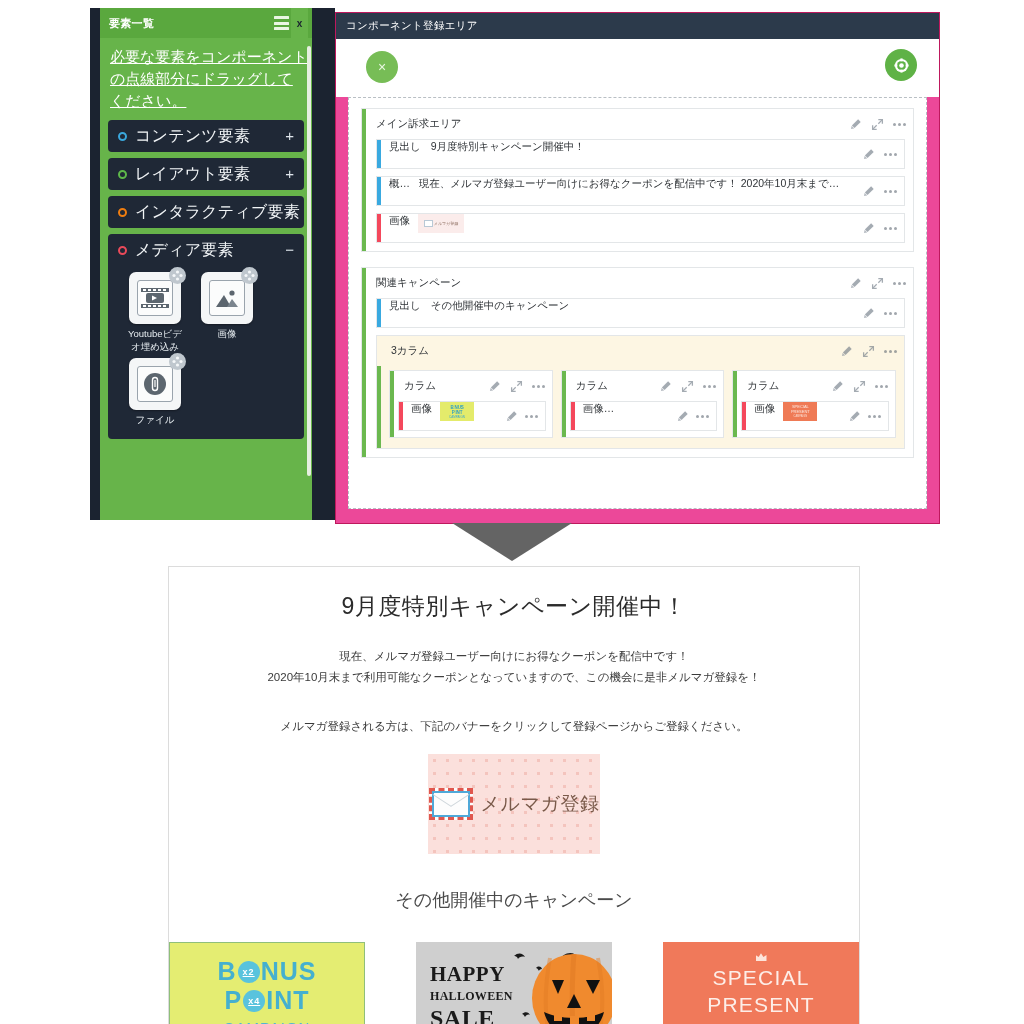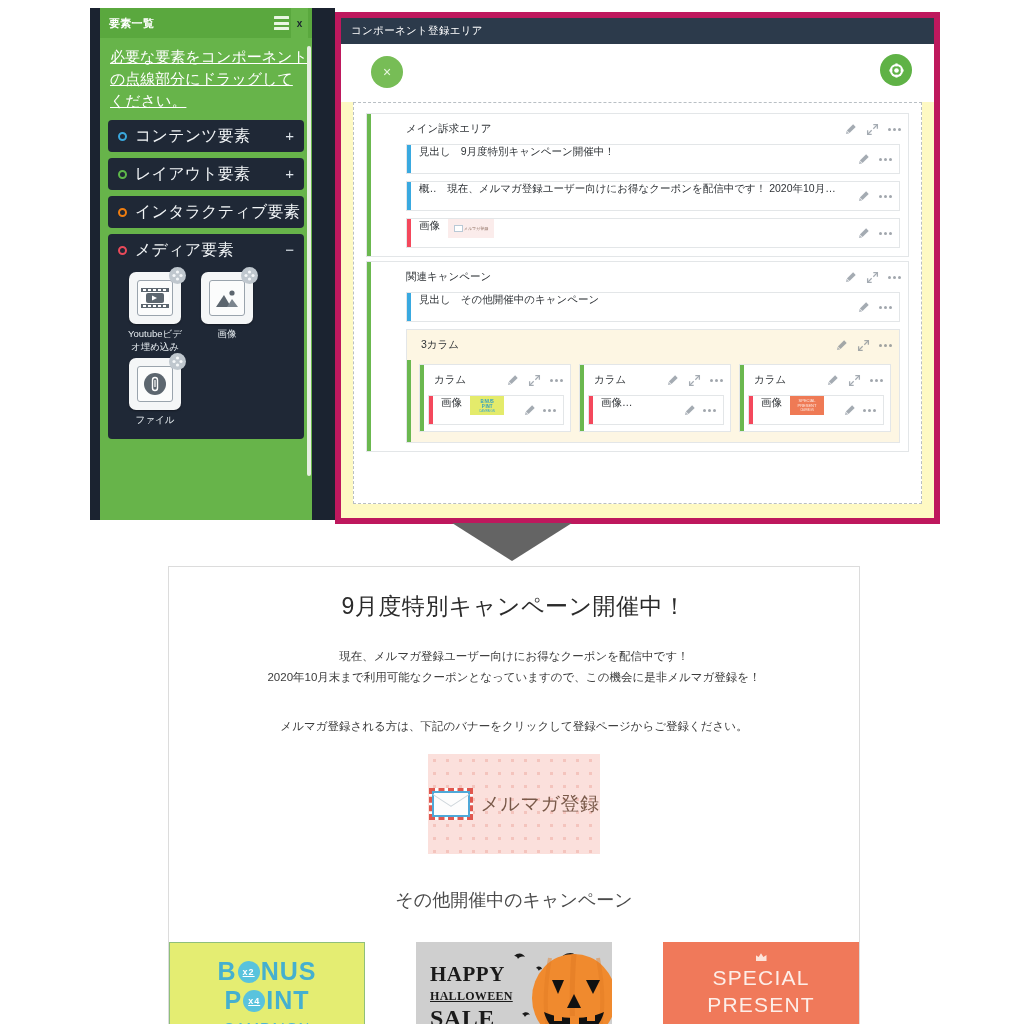--- a/index.html
+++ b/index.html
@@ -77,21 +77,21 @@
   .media-name { color: #e6ecf0; font-size: 9.5px; line-height: 1.35; margin-top: 4px; }
 
   .side-scroll {
     position: absolute; right: 1px; top: 38px; width: 4px; height: 430px;
     background: #e6efe0; border-radius: 2px;
   }
 
   
   .canvas-wrap {
     position: absolute; left: 245px; top: 4px; width: 605px; height: 512px;
-    background: #fef9c3; border: 6px solid #be185d;
+    background: #ec4899; border: 1px solid #be185d;
   }
   .canvas-head {
     height: 26px; background: #2c3a4b; display: flex; align-items: center; padding: 0 10px;
   }
   .canvas-title { color: #ffffff; font-size: 10.5px; letter-spacing: .3px; }
 
   .canvas-toolbar { height: 58px; position: relative; background: #fff; }
   .round-btn {
     position: absolute; width: 32px; height: 32px; border-radius: 50%;
     display: flex; align-items: center; justify-content: center;
@@ -100,23 +100,22 @@
   .btn-gear { right: 22px; top: 10px; background: #5fb246; }
 
   .drop-area {
     position: absolute; left: 12px; top: 84px; right: 12px; bottom: 14px;
     border: 1px dashed #b9bfc4; background: #ffffff; padding: 10px 12px;
     overflow: hidden;
   }
 
   
   .cmp {
-    background: #ffffff; border: 1px solid #e3e6e8; margin-bottom: 4px;
+    background: #ffffff; border: 1px solid #e3e6e8; margin-bottom: 15px;
     position: relative;
-    padding-left: 25px;
   }
   .cmp-bar { position: absolute; left: 0; top: 0; bottom: 0; width: 4px; background: #6bb84f; }
   .cmp-bar.blue { background: #39a9e0; }
   .cmp-bar.red { background: #f4485c; }
   .cmp-head {
     height: 30px; display: flex; align-items: center; padding-left: 14px; padding-right: 6px;
     position: relative;
   }
   .cmp-name { font-size: 10.5px; color: #2f3337; white-space: nowrap; overflow: hidden; text-overflow: ellipsis; }
   .cmp-val { font-size: 10.5px; color: #2f3337; margin-left: 10px; white-space: nowrap;
@@ -210,21 +209,21 @@
   .bn-bonus .l1, .bn-bonus .l2 { font-size: 25px; color: #45b0cf; letter-spacing: 1px; font-weight: bold;
     display: flex; align-items: center; }
   .bn-bonus .chip { width: 22px; height: 22px; border-radius: 50%; background: #59c3dd; color: #fff;
     font-size: 9px; display: inline-flex; align-items: center; justify-content: center; margin: 0 1px; text-decoration: underline; }
   .bn-bonus .l3 { font-size: 15px; color: #4fb6d2; letter-spacing: 1px; margin-top: 4px; }
 
   .bn-halloween { background: #cfcfcf; display: flex; align-items: center; }
   .hw-text { padding-left: 14px; z-index: 2; }
   .hw-text div { font-family: "Liberation Serif", serif; font-weight: bold; color: #1a1a1a; line-height: 1; }
   .hw-text .t1 { font-size: 21px; letter-spacing: .5px; }
-  .hw-text .t2 { font-size: 12px; margin-top: 5px; letter-spacing: .3px; text-decoration: underline; }
+  .hw-text .t2 { font-size: 12px; margin-top: 5px; letter-spacing: .3px; }
   .hw-text .t3 { font-size: 24px; margin-top: 4px; letter-spacing: .5px; }
   .pumpkin { position: absolute; right: -6px; top: 4px; width: 112px; height: 100px; }
 
   .bn-special { background: #f0795a; display: flex; flex-direction: column;
     align-items: center; justify-content: center; }
   .bn-special .crown { width: 11px; height: 8px; background: #fde4da; margin-bottom: 4px;
     clip-path: polygon(0 100%,100% 100%,100% 22%,72% 48%,50% 0,28% 48%,0 22%); }
   .bn-special .s1, .bn-special .s2 { font-size: 21px; color: #fdeee8; letter-spacing: 1.2px; line-height: 1.28; }
   .bn-special .s3 { font-size: 15px; color: #fbd9cc; letter-spacing: 1.2px; margin-top: 4px; }
 </style>

